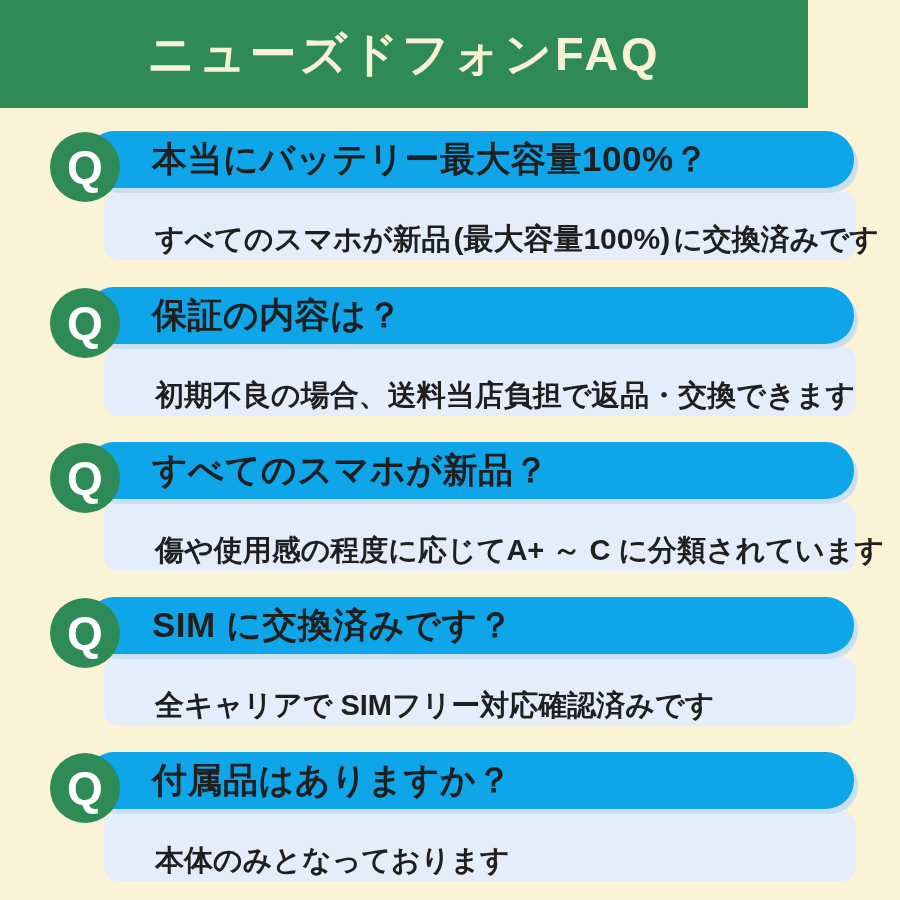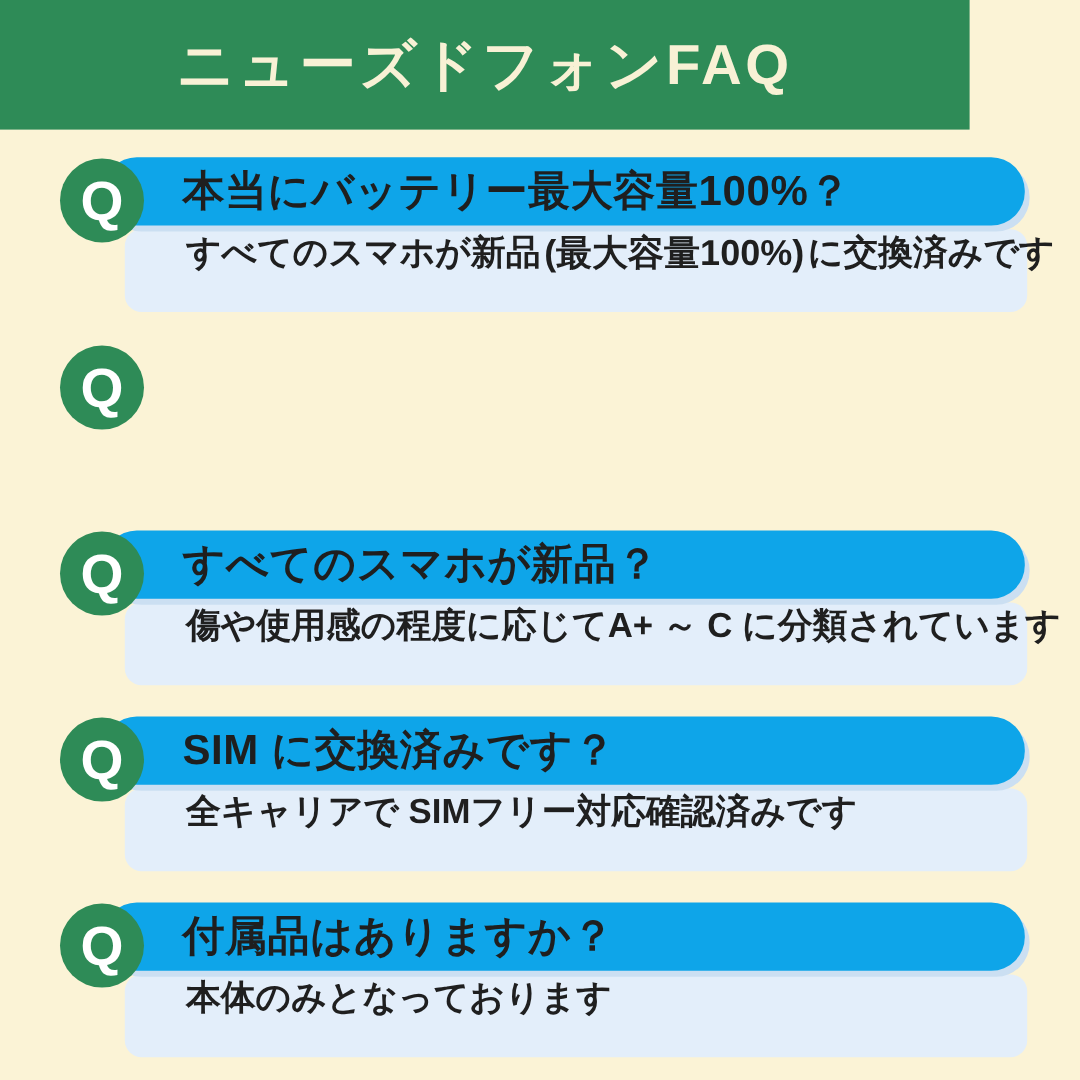--- a/index.html
+++ b/index.html
@@ -28,21 +28,21 @@
   .item-2{top:442px}
   .item-3{top:597px}
   .item-4{top:752px}
 
   .abox{
     position:absolute;left:104px;right:44px;top:60px;height:69px;
     background:#E3EEFA;border-radius:14px;z-index:1;
   }
   .atext{
     position:absolute;left:51px;right:10px;top:0;height:69px;margin:0;
-    display:flex;align-items:flex-start;white-space:nowrap;
+    display:flex;align-items:flex-end;white-space:nowrap;
     font-size:29px;font-weight:700;color:#1F1F1F;
   }
   .atext .small{font-size:30px;padding:0 3px;}
 
   .qbox{
     position:absolute;left:86px;right:46px;top:0;height:57px;
     background:#0ea5e9;border-radius:28px;
     box-shadow:4px 5px 0 #CBDFF2;
     z-index:2;
   }
@@ -75,20 +75,28 @@
         <span>に交換済みです</span>
       </p>
   </div>
   <div class="qbox">
     <p class="qtext">本当にバッテリー最大容量100%？</p>
   </div>
   <div class="badge">Q</div>
 </section>
 
 <section class="item item-1">
+  <div class="abox">
+    <p class="atext">
+        <span>初期不良の場合、送料当店負担で返品・交換できます</span>
+      </p>
+  </div>
+  <div class="qbox">
+    <p class="qtext">保証の内容は？</p>
+  </div>
   <div class="badge">Q</div>
 </section>
 
 <section class="item item-2">
   <div class="abox">
     <p class="atext">
         <span>傷や使用感の程度に応じてA+ ～ C に分類されています</span>
       </p>
   </div>
   <div class="qbox">

